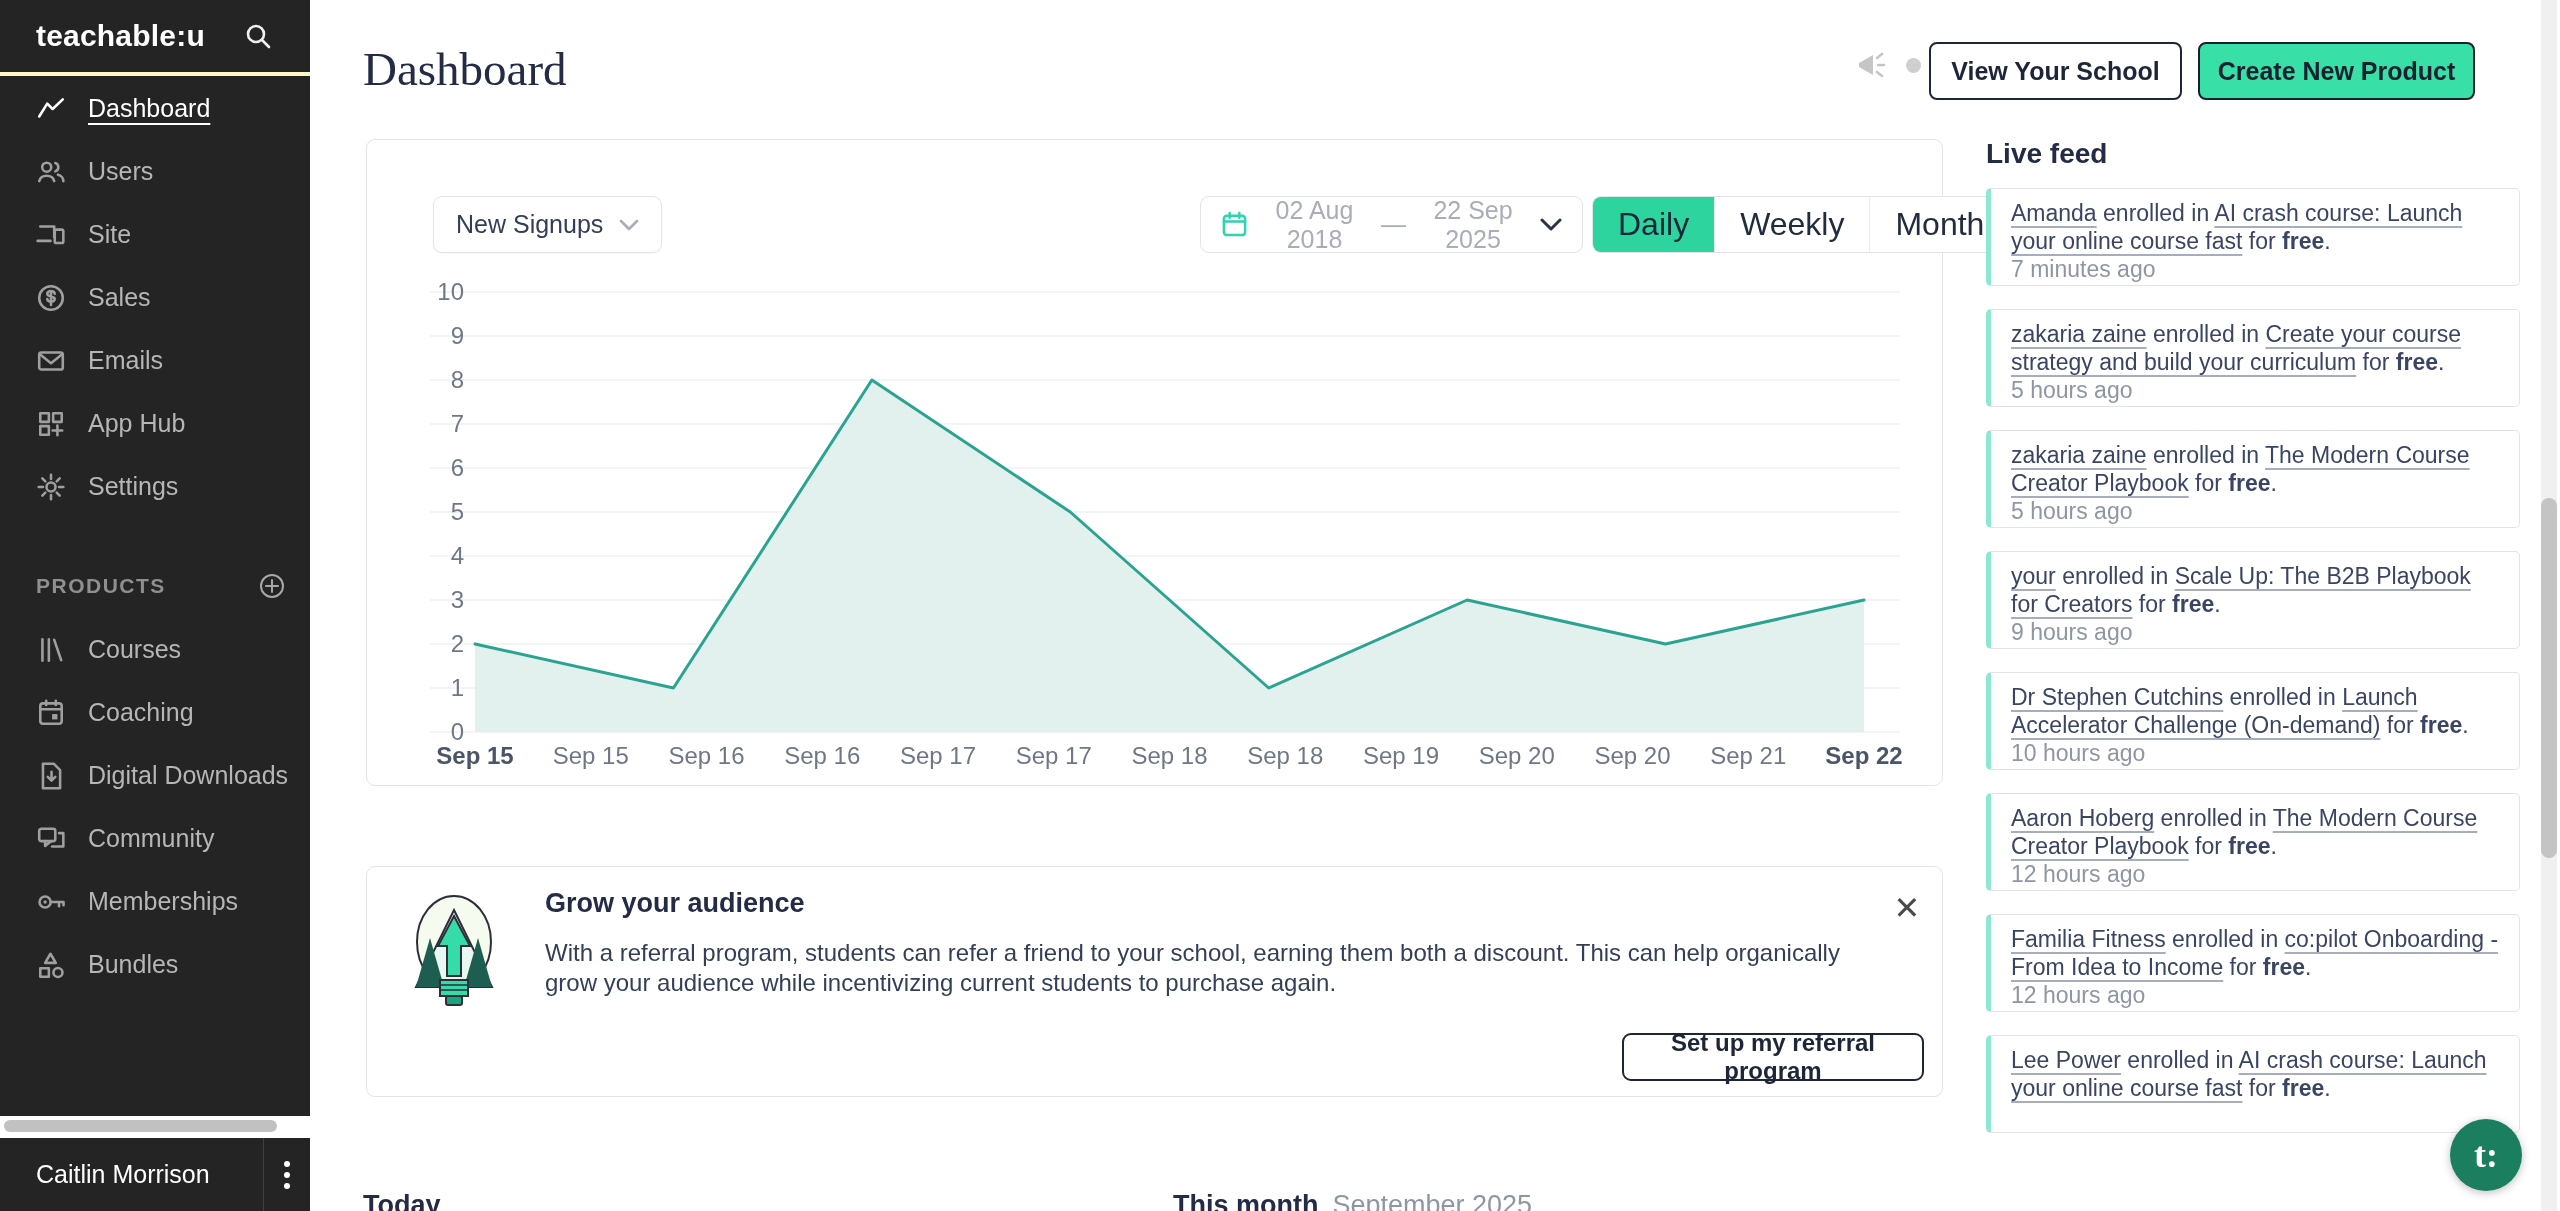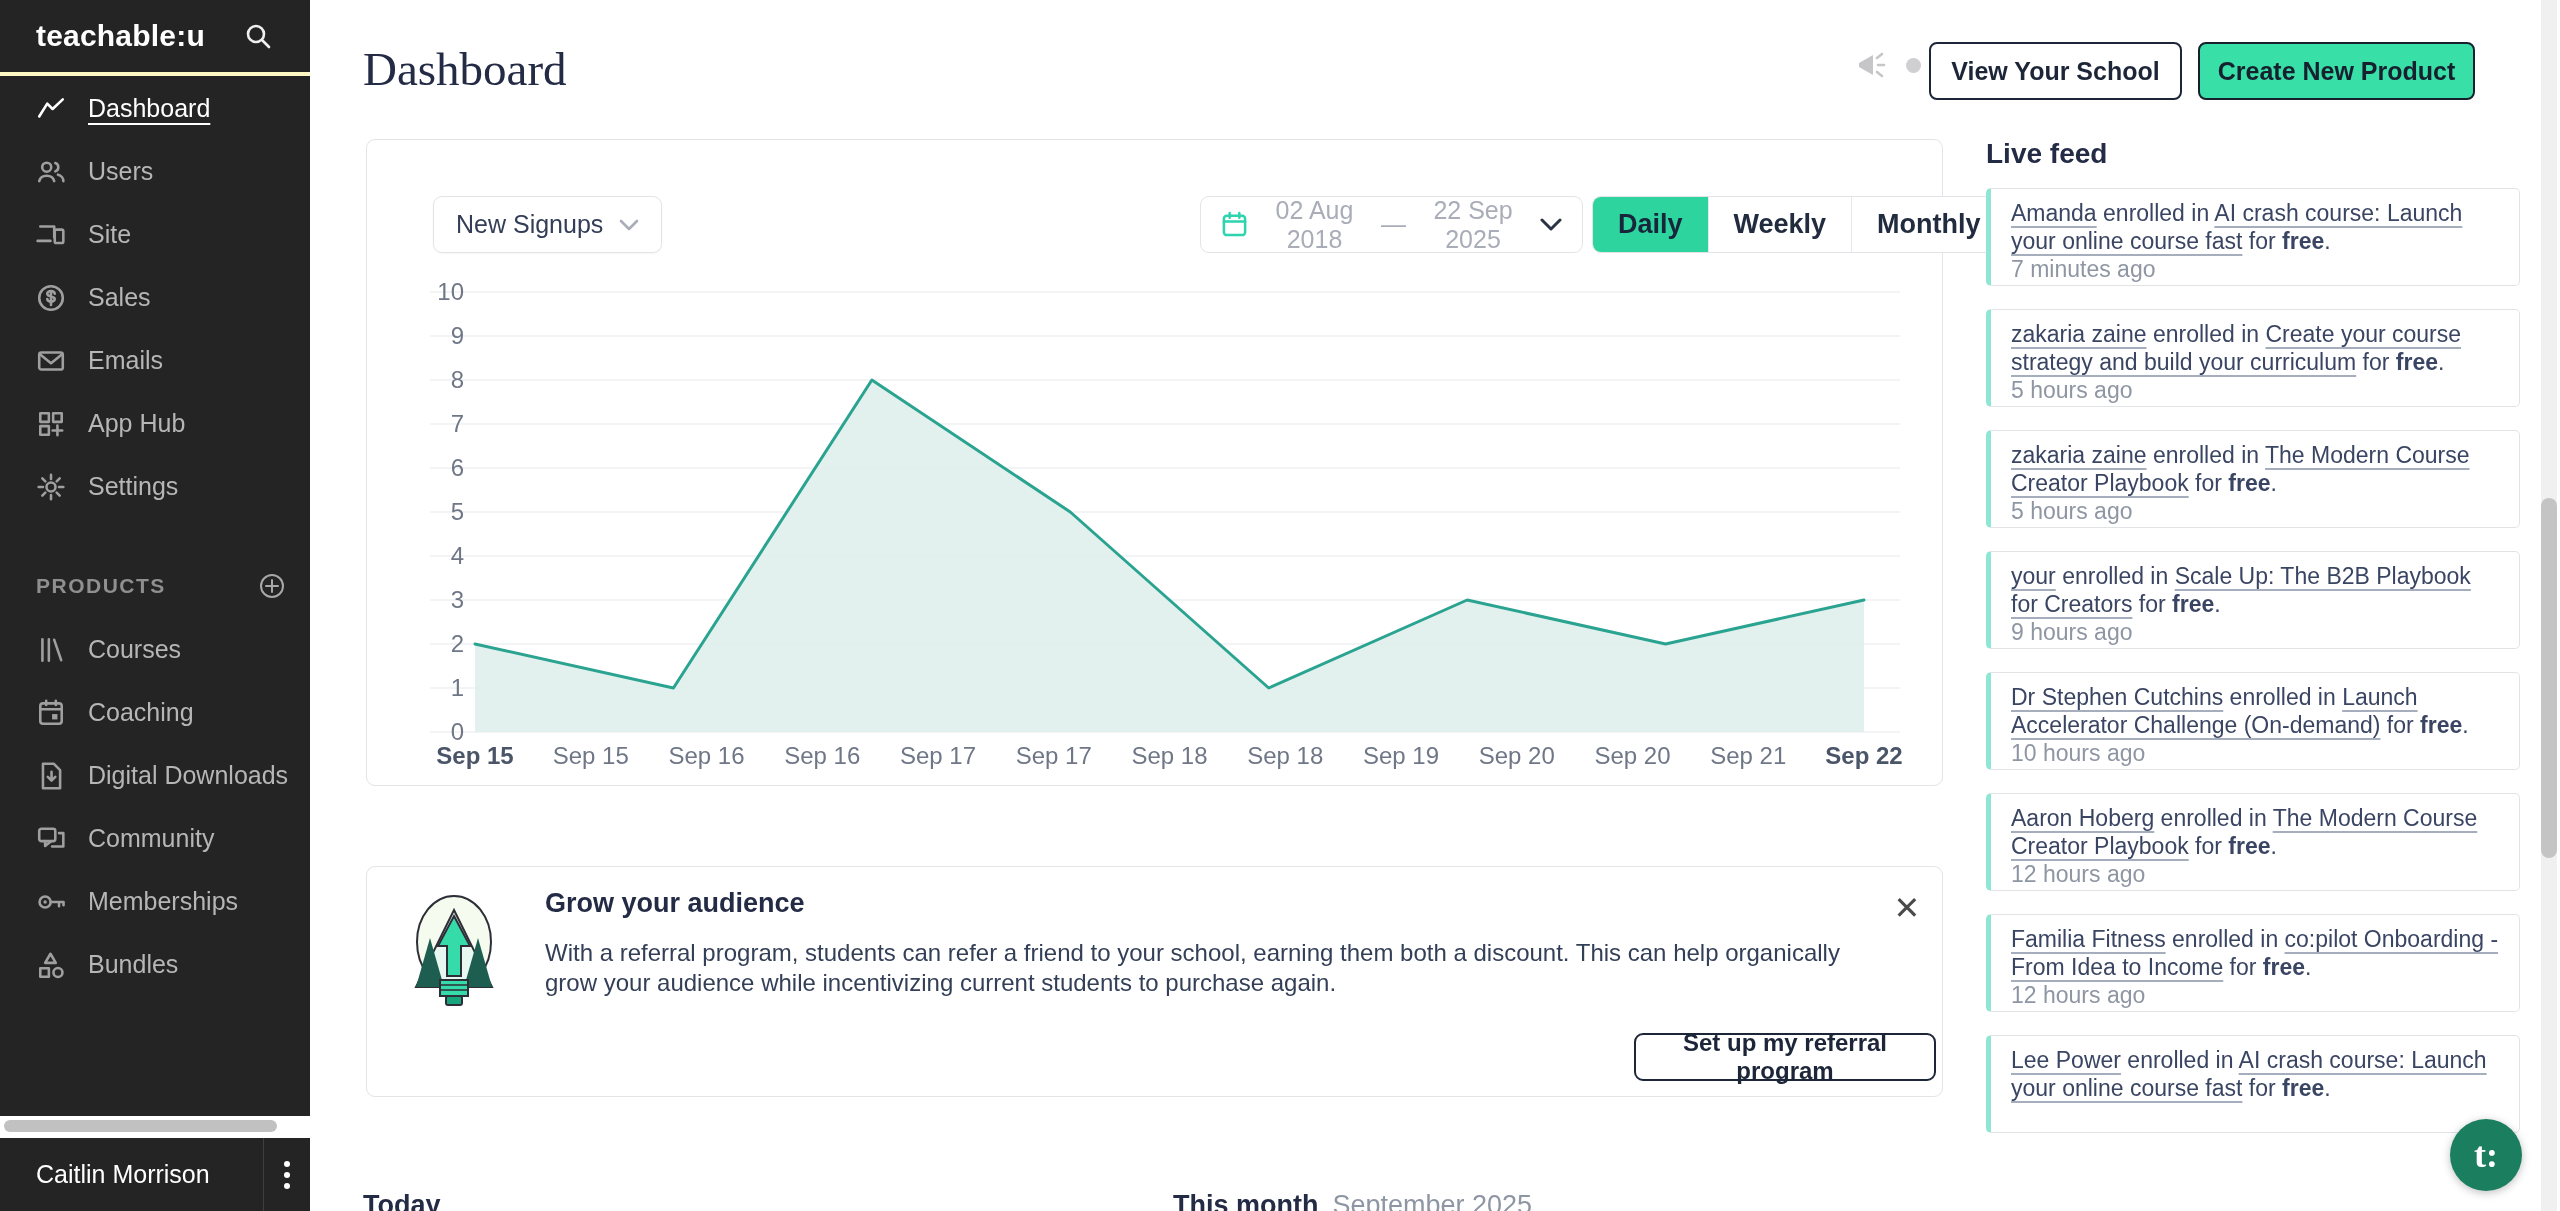--- a/index.html
+++ b/index.html
@@ -60,37 +60,37 @@
   .chev { color:#a9adb8; }
   .date-btn { position:absolute; left:1200px; top:196px; width:383px; height:57px;
     display:flex; align-items:center; gap:15px; padding:0 20px; background:#fff;
     border:1px solid #e3e4e8; border-radius:9px; cursor:pointer; }
   .date-btn .dtxt { font-size:25px; color:#a9adb8; }
   .cal-ic { color:#2ed4ae; }
   .date-chev { color:#2b3445; margin-left:auto; }
   .seg { position:absolute; left:1592px; top:196px; height:57px; display:flex;
     border:1px solid #e3e4e8; border-radius:9px; overflow:hidden; background:#fff; }
   .seg-btn { display:flex; align-items:center; justify-content:center; padding:0 25px;
-    font-size:27px; font-weight:700; color:#222c3f; background:#fff; border:none;
+    font-size:32px; font-weight:400; color:#222c3f; background:#fff; border:none;
     border-left:1px solid #e8e9ec; cursor:pointer; font-family:inherit; }
   .seg-btn:first-child { border-left:none; }
   .seg-btn.active { background:#2ed49e; color:#17263a; }
 
   #chart { position:absolute; left:410px; top:282px; width:1500px; height:490px; }
   #chart text { font-family:"Liberation Sans", sans-serif; }
 
   
   .bulb { position:absolute; left:410px; top:890px; }
   .aud-title { position:absolute; left:545px; top:888px; font-size:27px; font-weight:700; color:#232b45; }
   .aud-body { position:absolute; left:545px; top:938px; width:1345px; font-size:24px;
     line-height:30px; color:#333f57; }
   .aud-close { position:absolute; left:1889px; top:890px; width:36px; height:36px;
     display:flex; align-items:center; justify-content:center; color:#4a4a4a; cursor:pointer; }
   .aud-btn { position:absolute; left:1622px; top:1033px; width:302px; height:48px;
-    font-size:24px; border-radius:9px;margin-left:12px; }
+    font-size:24px; border-radius:9px; }
 
   
   .feed-title { position:absolute; left:1986px; top:138px; font-size:28px; font-weight:700; color:#232b45; }
   .feed { position:absolute; left:1986px; top:188px; width:534px; display:flex;
     flex-direction:column; gap:23px; }
   .feed-card { height:98px; overflow:hidden; background:#fff; border:1px solid #e2e3e7;
     border-left:5px solid #8ee7d2; border-radius:5px; padding:10px 16px 10px 20px; }
   .feed-card p { font-size:23px; line-height:28px; color:#3a4563; }
   .feed-card .lnk { color:#3a4563; text-decoration:underline; text-decoration-color:#a6adbd;
     text-decoration-thickness:1.5px; text-underline-offset:5px; cursor:pointer; }

